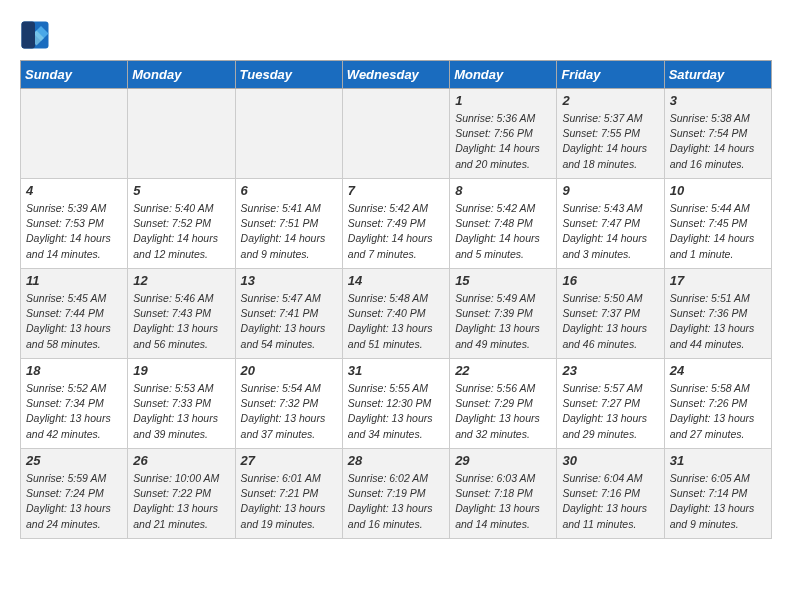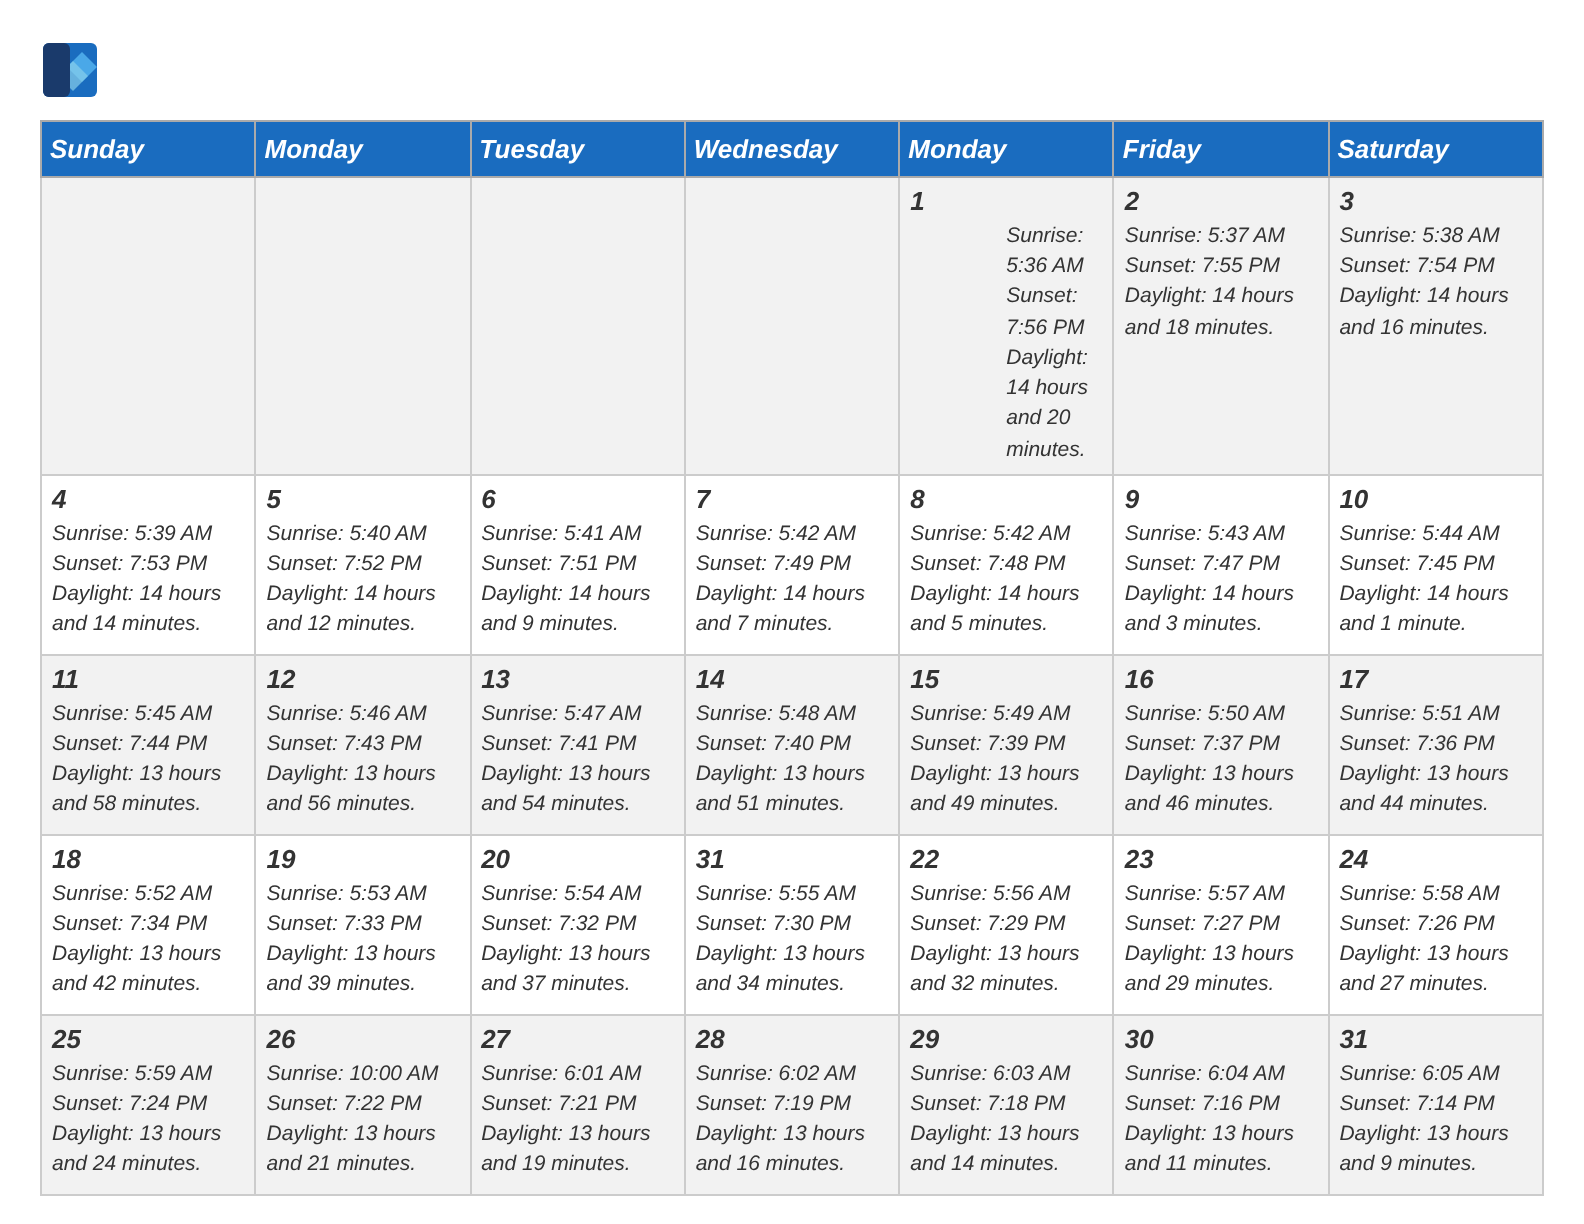--- a/index.html
+++ b/index.html
@@ -129,21 +129,21 @@
         </tr>
     </thead>
     <tbody id="calendar-body">
     <tr>
           <td></td>
           <td></td>
           <td></td>
           <td></td>
           <td>
             <div class="day-number">1</div>
-            <div class="day-info" style="white-space: pre-line; margin-left: 48px;">Sunrise: 5:36 AM
+            <div class="day-info" style="white-space: pre-line;">Sunrise: 5:36 AM
 Sunset: 7:56 PM
 Daylight: 14 hours
 and 20 minutes.</div>
           </td>
           <td>
             <div class="day-number">2</div>
             <div class="day-info" style="white-space: pre-line;">Sunrise: 5:37 AM
 Sunset: 7:55 PM
 Daylight: 14 hours
 and 18 minutes.</div>
@@ -276,21 +276,21 @@
           <td>
             <div class="day-number">20</div>
             <div class="day-info" style="white-space: pre-line;">Sunrise: 5:54 AM
 Sunset: 7:32 PM
 Daylight: 13 hours
 and 37 minutes.</div>
           </td>
           <td>
             <div class="day-number">31</div>
             <div class="day-info" style="white-space: pre-line;">Sunrise: 5:55 AM
-Sunset: 7:30 PM
+Sunset: 12:30 PM
 Daylight: 13 hours
 and 34 minutes.</div>
           </td>
           <td>
             <div class="day-number">22</div>
             <div class="day-info" style="white-space: pre-line;">Sunrise: 5:56 AM
 Sunset: 7:29 PM
 Daylight: 13 hours
 and 32 minutes.</div>
           </td>

